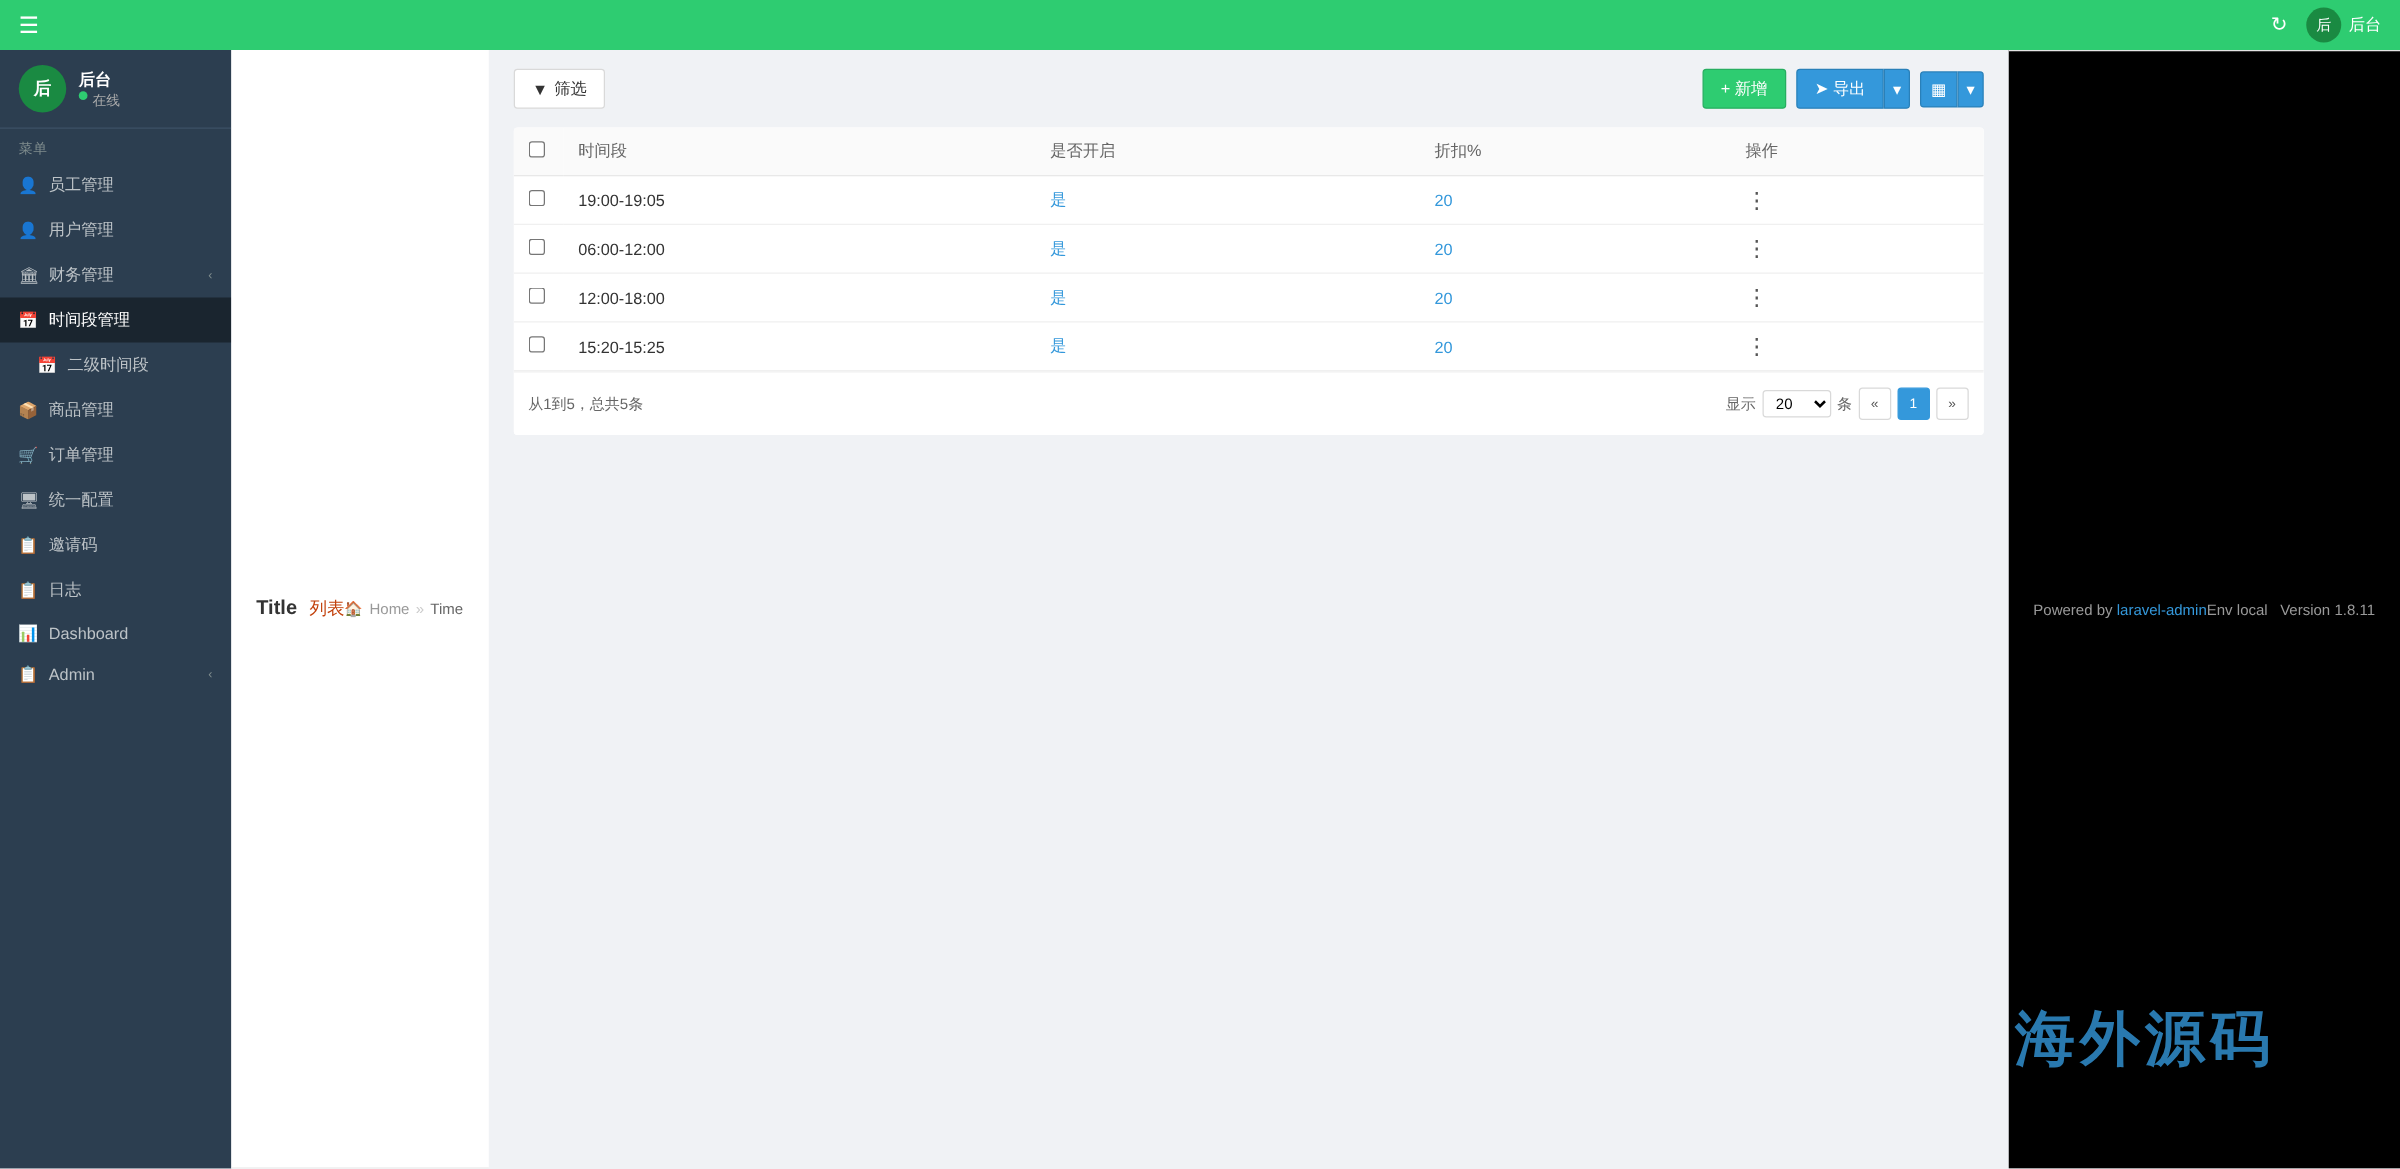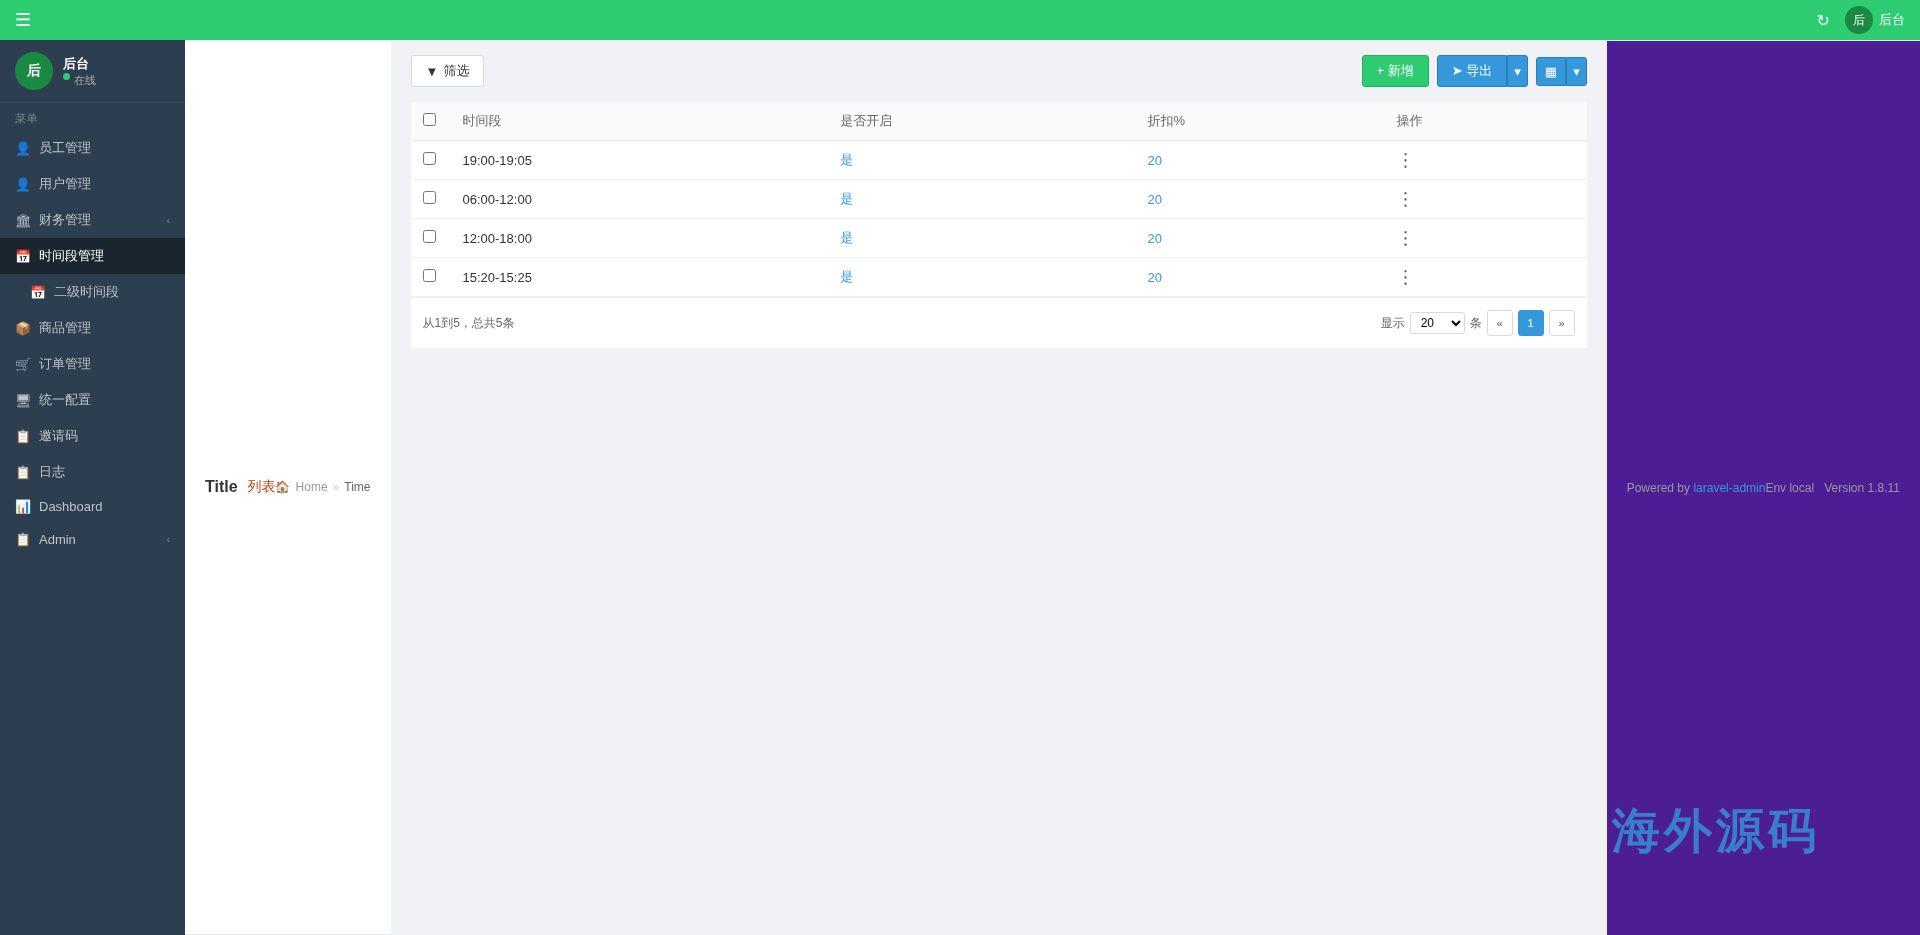--- a/index.html
+++ b/index.html
@@ -148,21 +148,21 @@
     .watermark {
       position: fixed; bottom: 72px; right: 100px;
       font-size: 48px; color: #3498db; font-weight: bold;
       font-family: "STKaiti", "KaiTi", cursive;
       pointer-events: none; opacity: 0.8;
       letter-spacing: 4px;
     }
 
     
     .footer {
-      background: #4c1d95; border-top: 1px solid #e5e5e5;
+      background: #000000; border-top: 1px solid #e5e5e5;
       padding: 8px 20px; font-size: 12px; color: #999;
       display: flex; justify-content: space-between; align-items: center;
       flex-shrink: 0;
     }
     .footer a { color: #3498db; text-decoration: none; }
 
     
     input[type="checkbox"] { cursor: pointer; }
   </style>
 </head>

